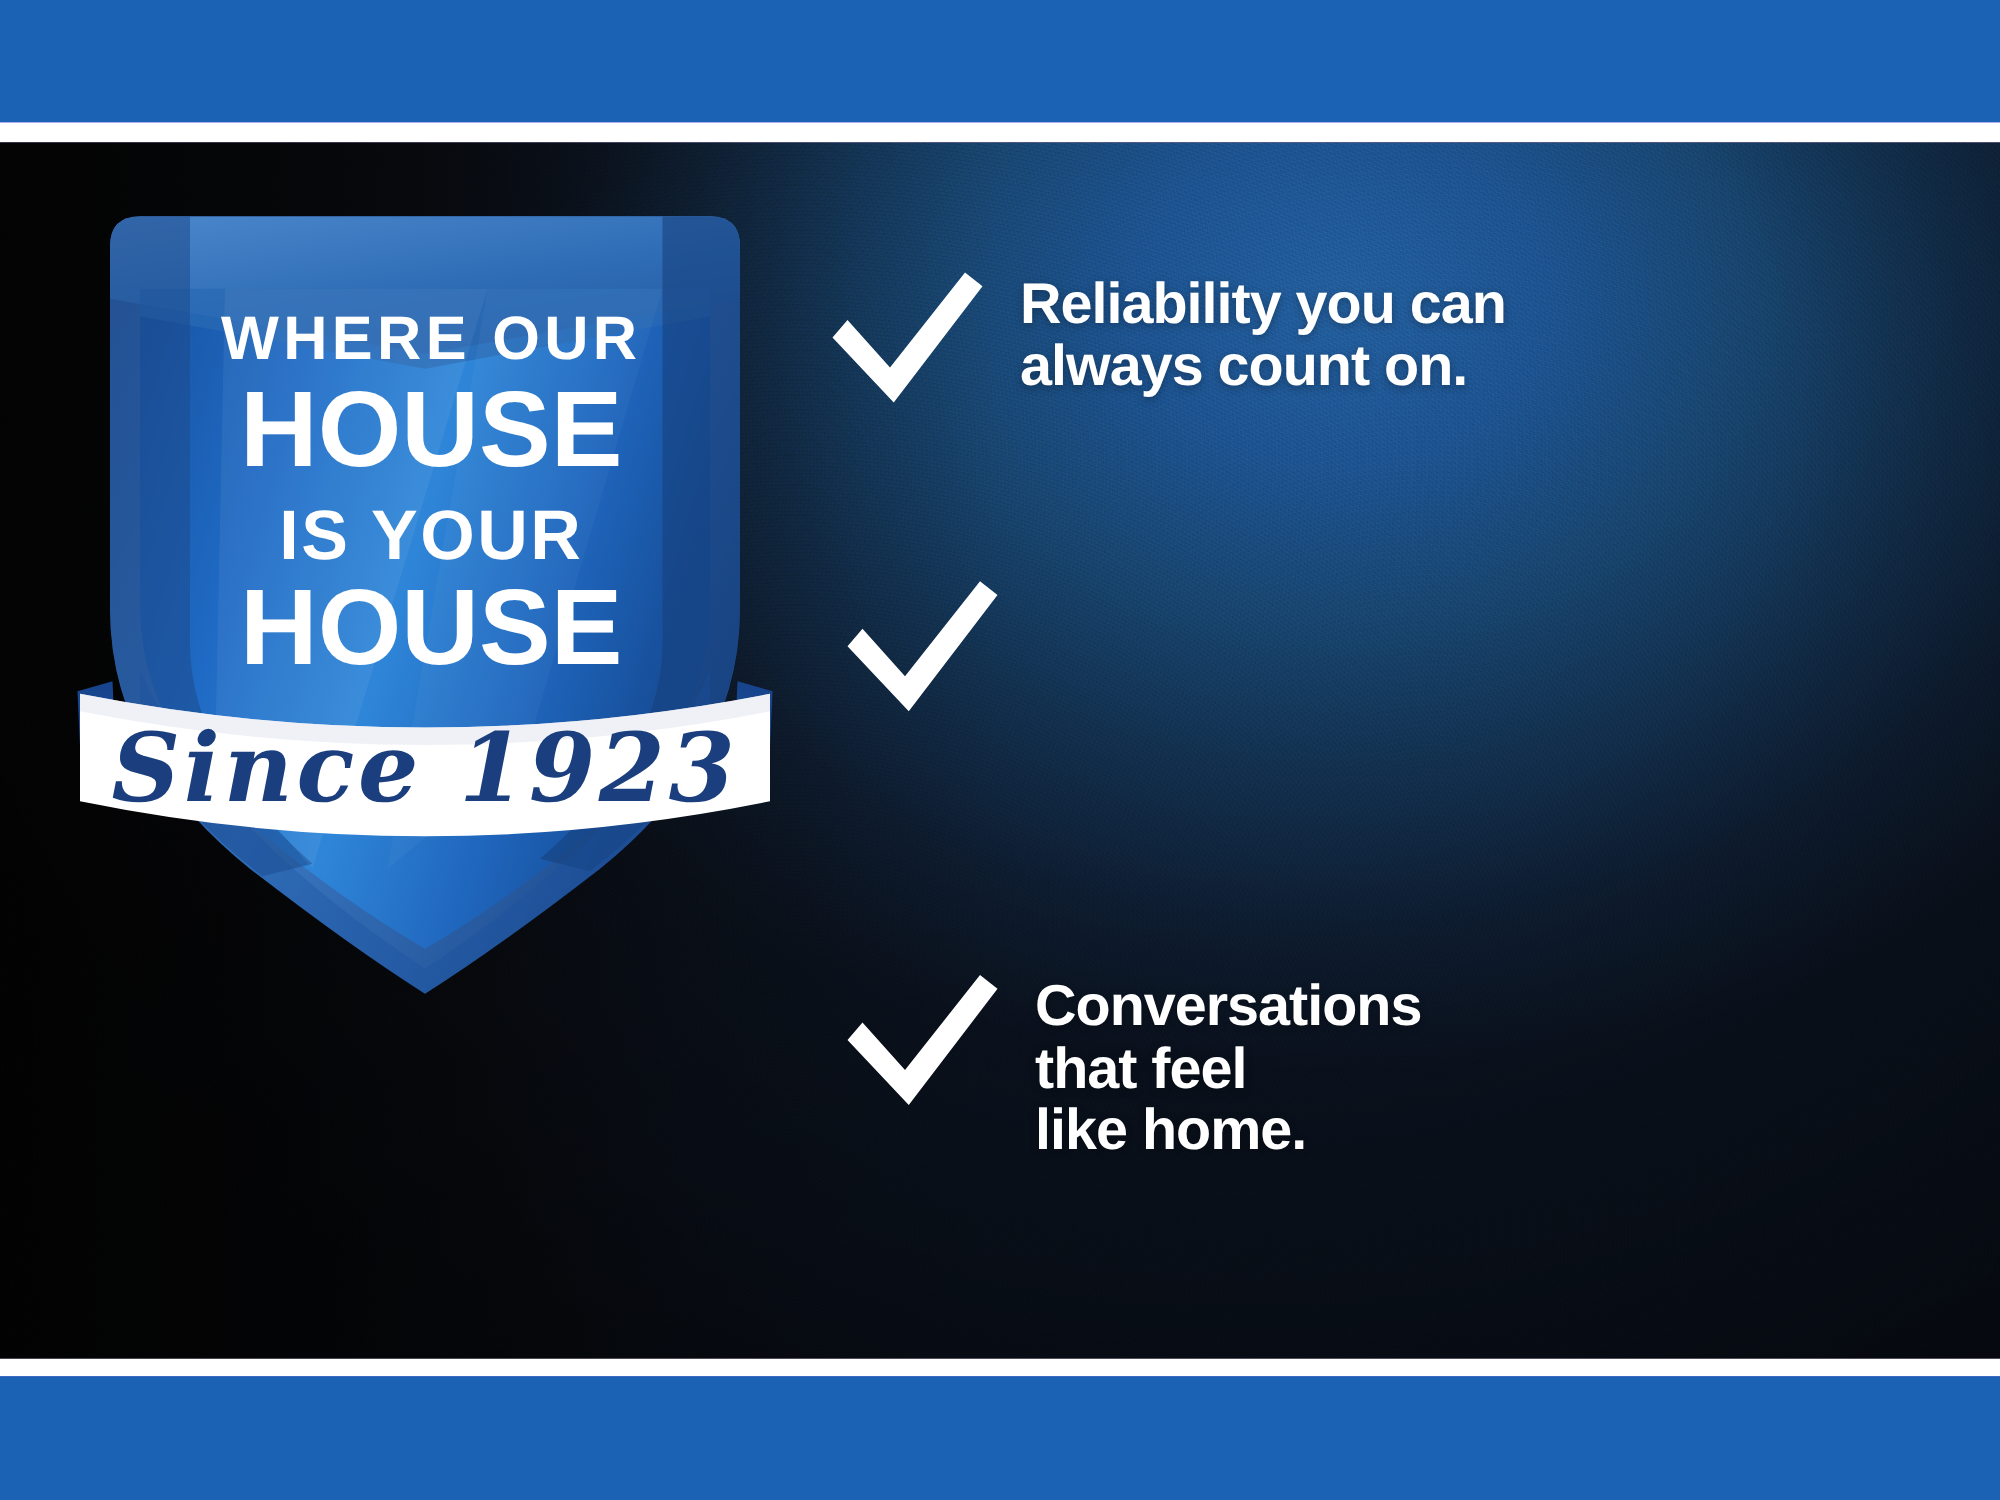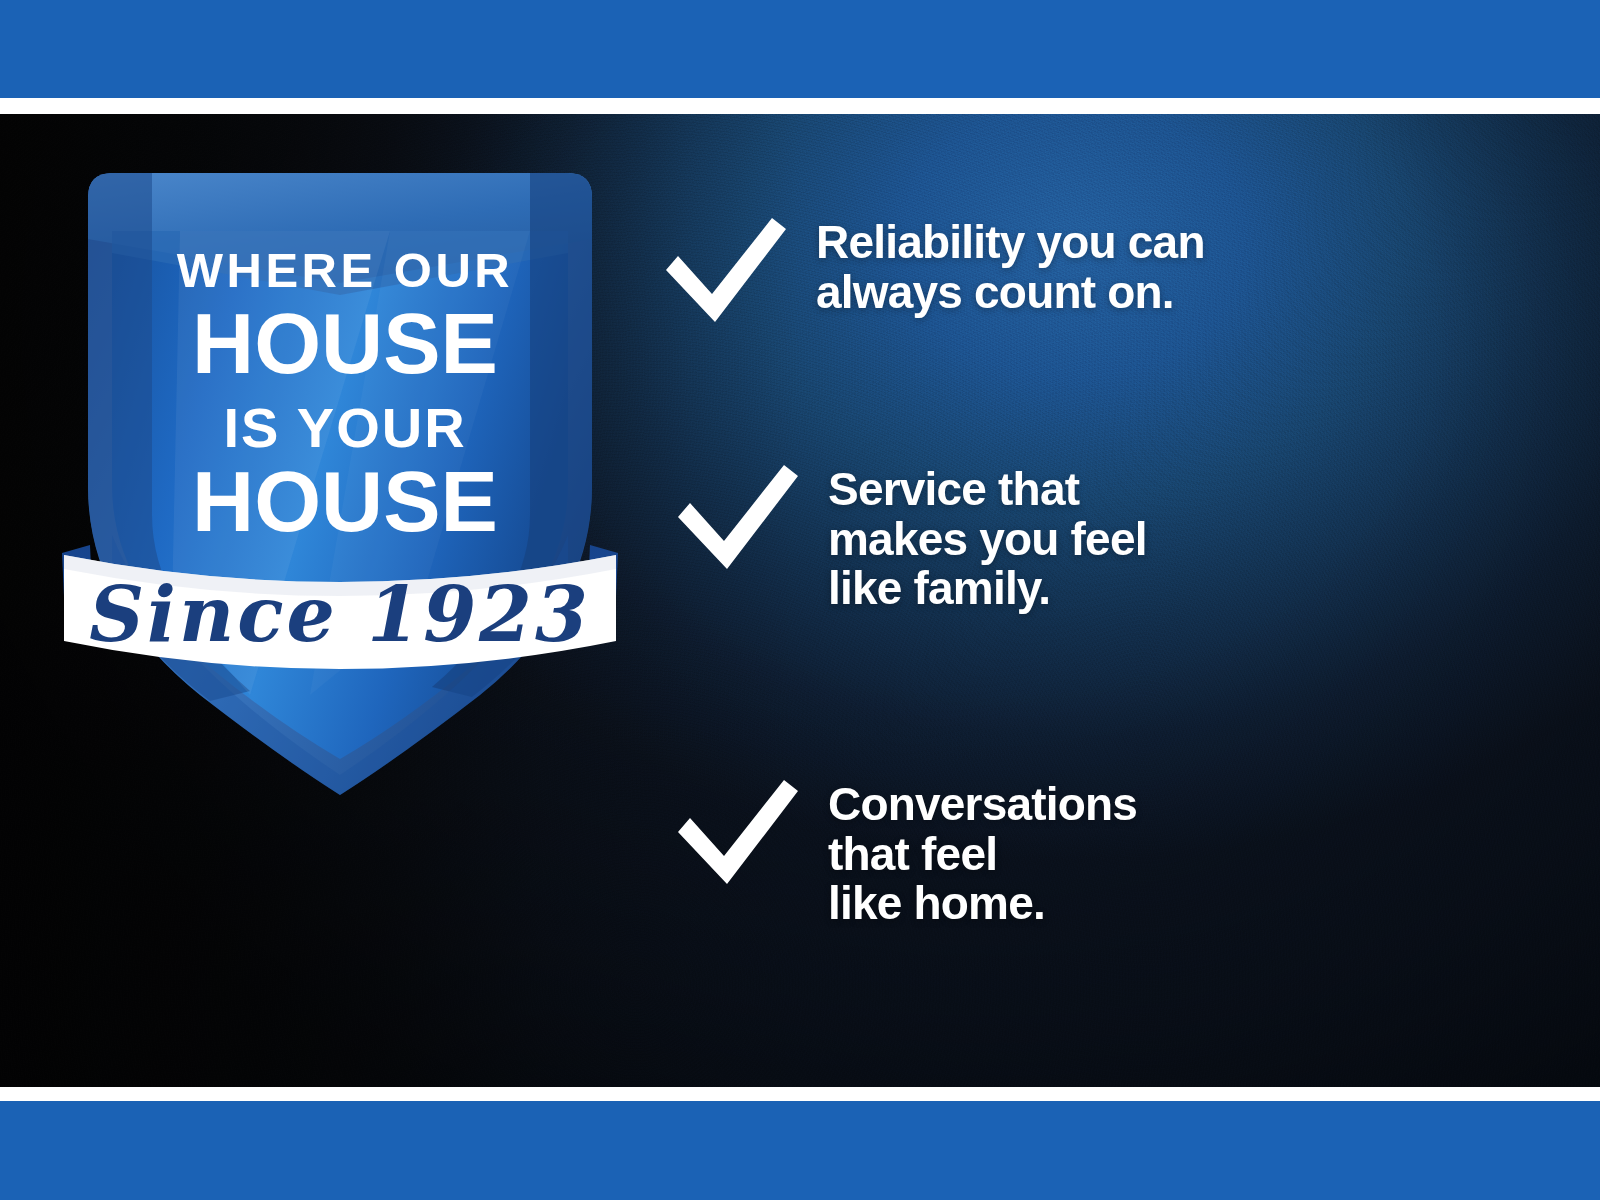--- a/index.html
+++ b/index.html
@@ -248,23 +248,20 @@
       <div class="bullet-text">Reliability you can
 always count on.</div>
     </div>
 
     <div class="bullet bullet-2">
       <div class="check">
         <svg viewBox="0 0 128 118" xmlns="http://www.w3.org/2000/svg">
           <path d="M6 54 L18 40 L52 78 L112 2 L126 13 L55 106 Z" fill="#ffffff"></path>
         </svg>
       </div>
-      <div class="bullet-text">Service that
-makes you feel
-like family.</div>
     </div>
 
     <div class="bullet bullet-3">
       <div class="check">
         <svg viewBox="0 0 128 118" xmlns="http://www.w3.org/2000/svg">
           <path d="M6 54 L18 40 L52 78 L112 2 L126 13 L55 106 Z" fill="#ffffff"></path>
         </svg>
       </div>
       <div class="bullet-text">Conversations
 that feel

